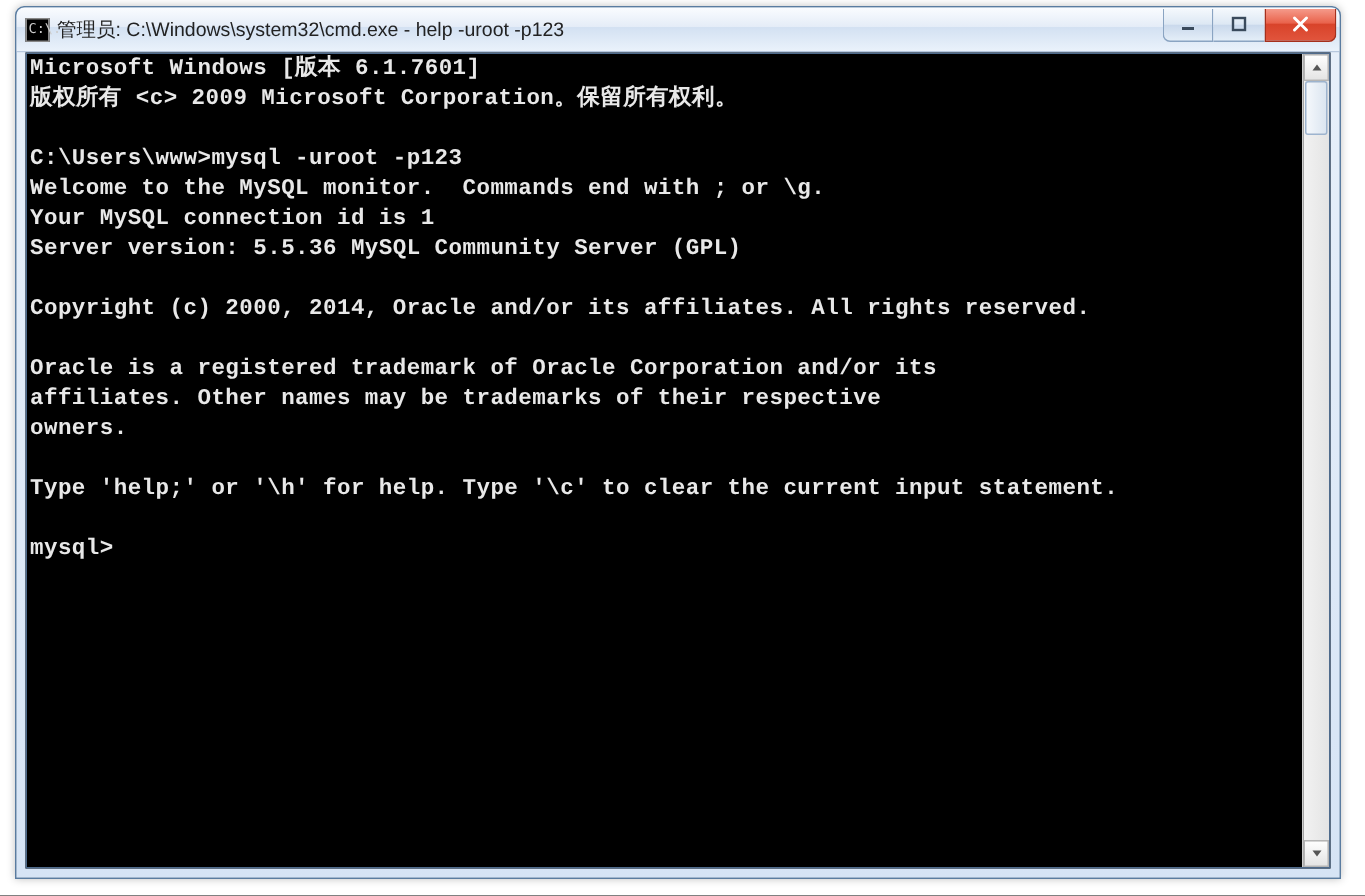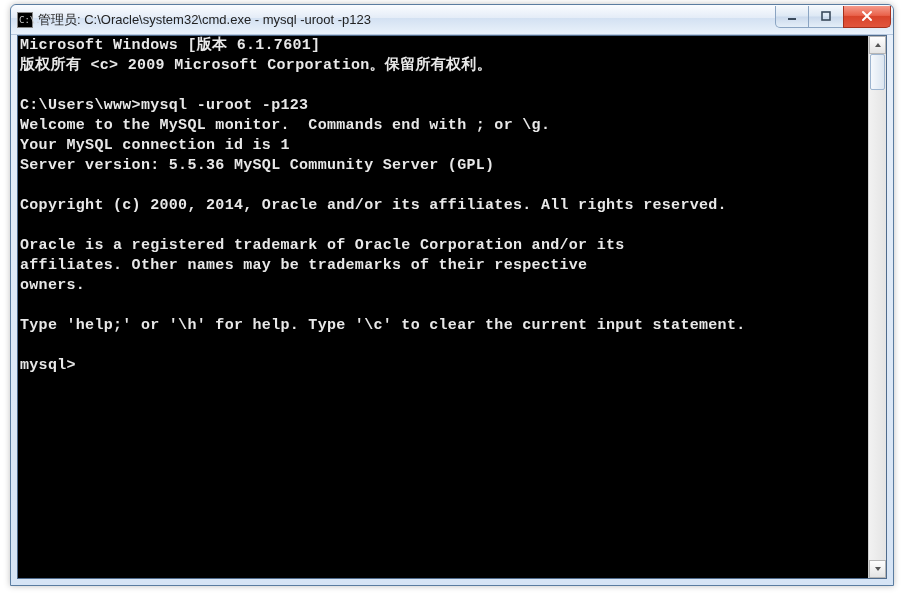--- a/index.html
+++ b/index.html
@@ -122,21 +122,21 @@
     border: 1px solid #9db4cf;
     border-radius: 2px;
   }
 </style>
 </head>
 <body>
 
 <div class="window">
   <div class="titlebar">
     <div class="icon">C:\.</div>
-    <div class="title">管理员: C:\Oracle\system32\cmd.exe - mysql  -uroot -p123</div>
+    <div class="title">管理员: C:\Windows\system32\cmd.exe - help  -uroot -p123</div>
     <div class="win-controls">
       <div class="win-btn min" title="Minimize">
         <svg width="12" height="12" viewBox="0 0 12 12">
             <rect x="2" y="8" width="8" height="2" fill="#3a4a5c"></rect>
           </svg>
       </div>
       <div class="win-btn mid" title="Maximize">
         <svg width="12" height="12" viewBox="0 0 12 12">
             <rect x="2" y="2" width="8" height="8" fill="none" stroke="#3a4a5c" stroke-width="1.6"></rect>
           </svg>

